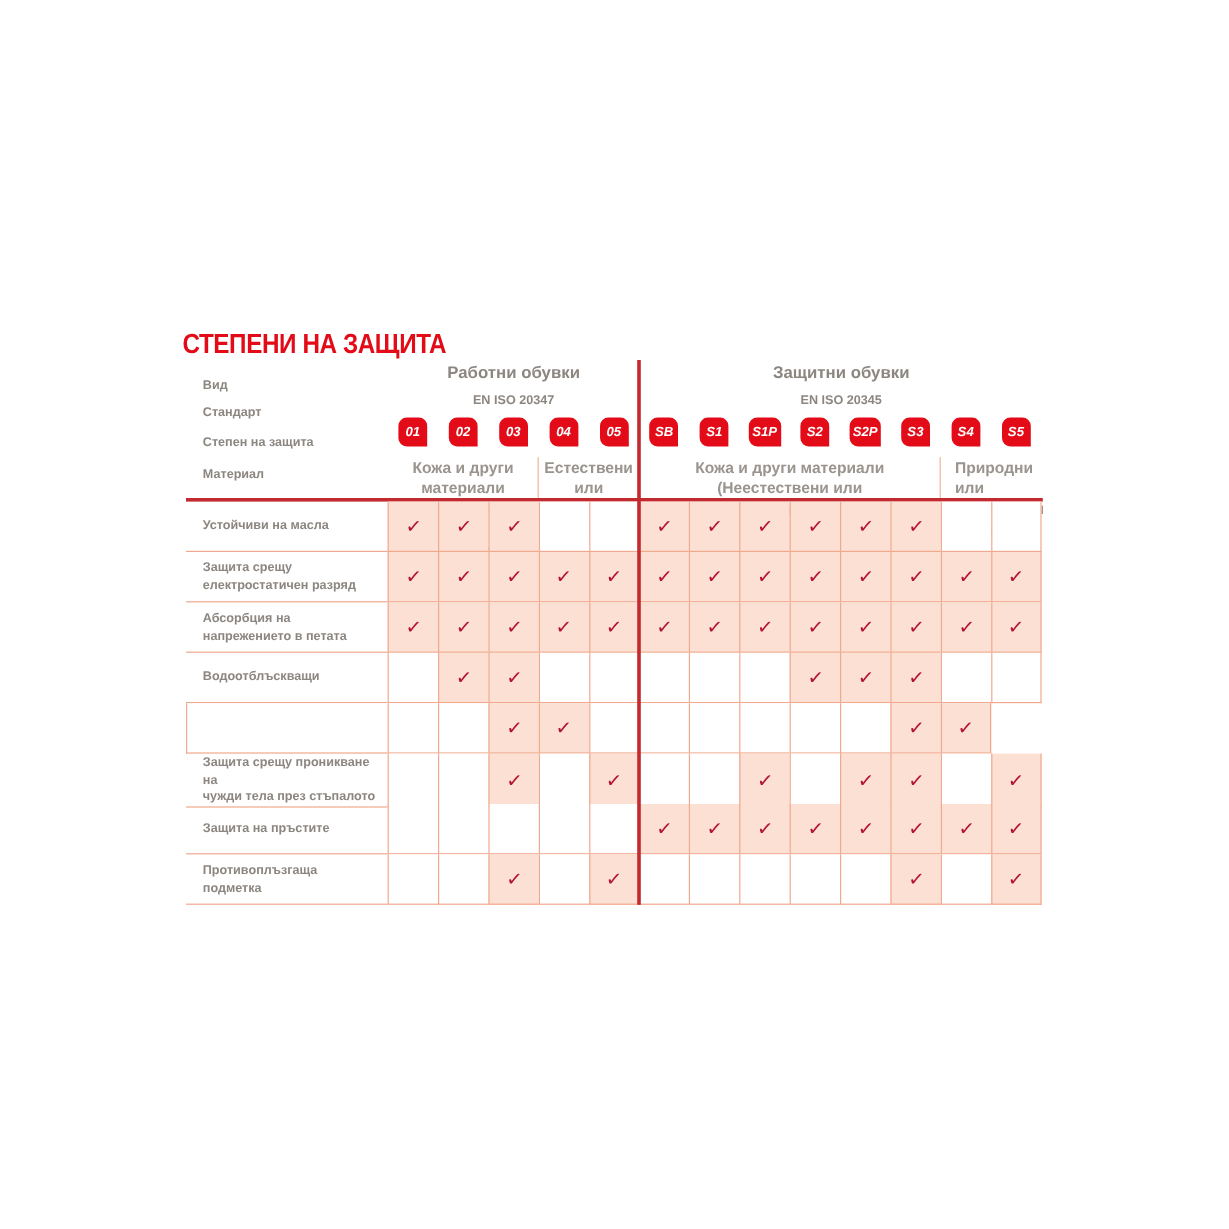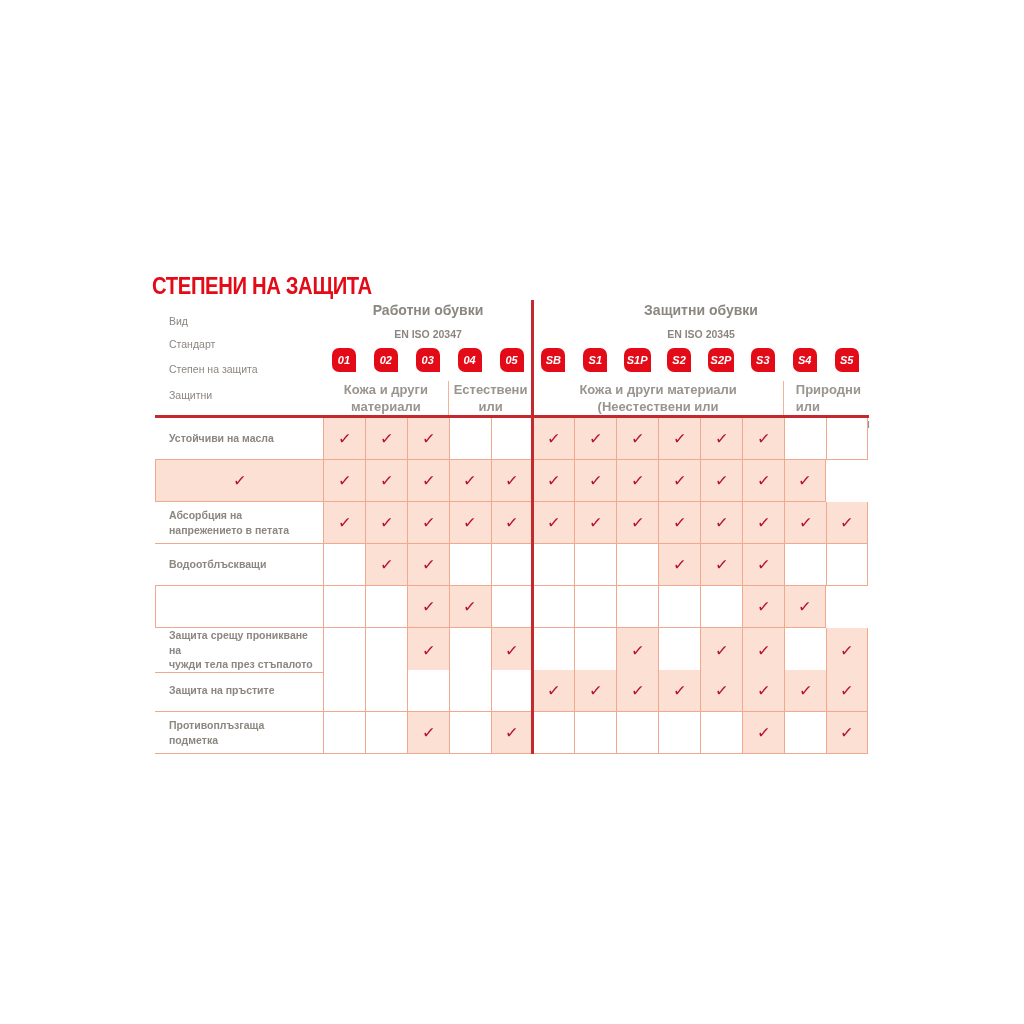--- a/index.html
+++ b/index.html
@@ -8,21 +8,21 @@
     font-family:"Liberation Sans", sans-serif;overflow:hidden;
   }
   .doc{position:absolute;left:155px;top:270px;width:714px;height:492px;}
 
   .title{
     position:absolute;left:-3px;top:3px;margin:0;white-space:nowrap;
     font-size:23px;font-weight:bold;color:#e30b17;letter-spacing:-0.4px;
     transform:scaleX(0.88);transform-origin:left center;
   }
 
-  .hlabel{position:absolute;left:14px;font-size:10.5px;font-weight:normal;color:#8c8680;white-space:nowrap;}
+  .hlabel{position:absolute;left:14px;font-size:10.5px;font-weight:bold;color:#8c8680;white-space:nowrap;}
   #hl-type{top:45px}#hl-standard{top:68px}#hl-level{top:93px}#hl-material{top:119px}
 
   .section{position:absolute;top:0;height:145px;}
   #section-1{left:168px;width:210px;}
   #section-2{left:378px;width:336px;}
   .stype{position:absolute;top:32px;left:0;width:100%;text-align:center;
     font-size:14px;font-weight:bold;color:#8c8680;}
   .sstd{position:absolute;top:58px;left:0;width:100%;text-align:center;
     font-size:10.5px;font-weight:bold;color:#8c8680;}
 
@@ -67,21 +67,21 @@
 </head>
 <body>
 
 <div class="doc">
 
   <h1 class="title">СТЕПЕНИ НА ЗАЩИТА</h1>
 
   <div class="hlabel" id="hl-type">Вид</div>
   <div class="hlabel" id="hl-standard">Стандарт</div>
   <div class="hlabel" id="hl-level">Степен на защита</div>
-  <div class="hlabel" id="hl-material">Защитни</div>
+  <div class="hlabel" id="hl-material">Материал</div>
 
   <div class="section" id="section-1">
     <div class="stype">Работни обувки</div>
     <div class="sstd">EN ISO 20347</div>
   </div>
   <div class="section" id="section-2">
     <div class="stype">Защитни обувки</div>
     <div class="sstd">EN ISO 20345</div>
   </div>
 
@@ -176,20 +176,22 @@
         <div class="cell checked">
           <span class="check">✓</span>
         </div>
         <div class="cell checked">
           <span class="check">✓</span>
         </div>
         <div class="cell"></div>
         <div class="cell last"></div>
       </div>
       <div class="trow">
+        <div class="rowlabel">Защита срещу
+електростатичен разряд</div>
         <div class="cell checked">
           <span class="check">✓</span>
         </div>
         <div class="cell checked">
           <span class="check">✓</span>
         </div>
         <div class="cell checked">
           <span class="check">✓</span>
         </div>
         <div class="cell checked">

